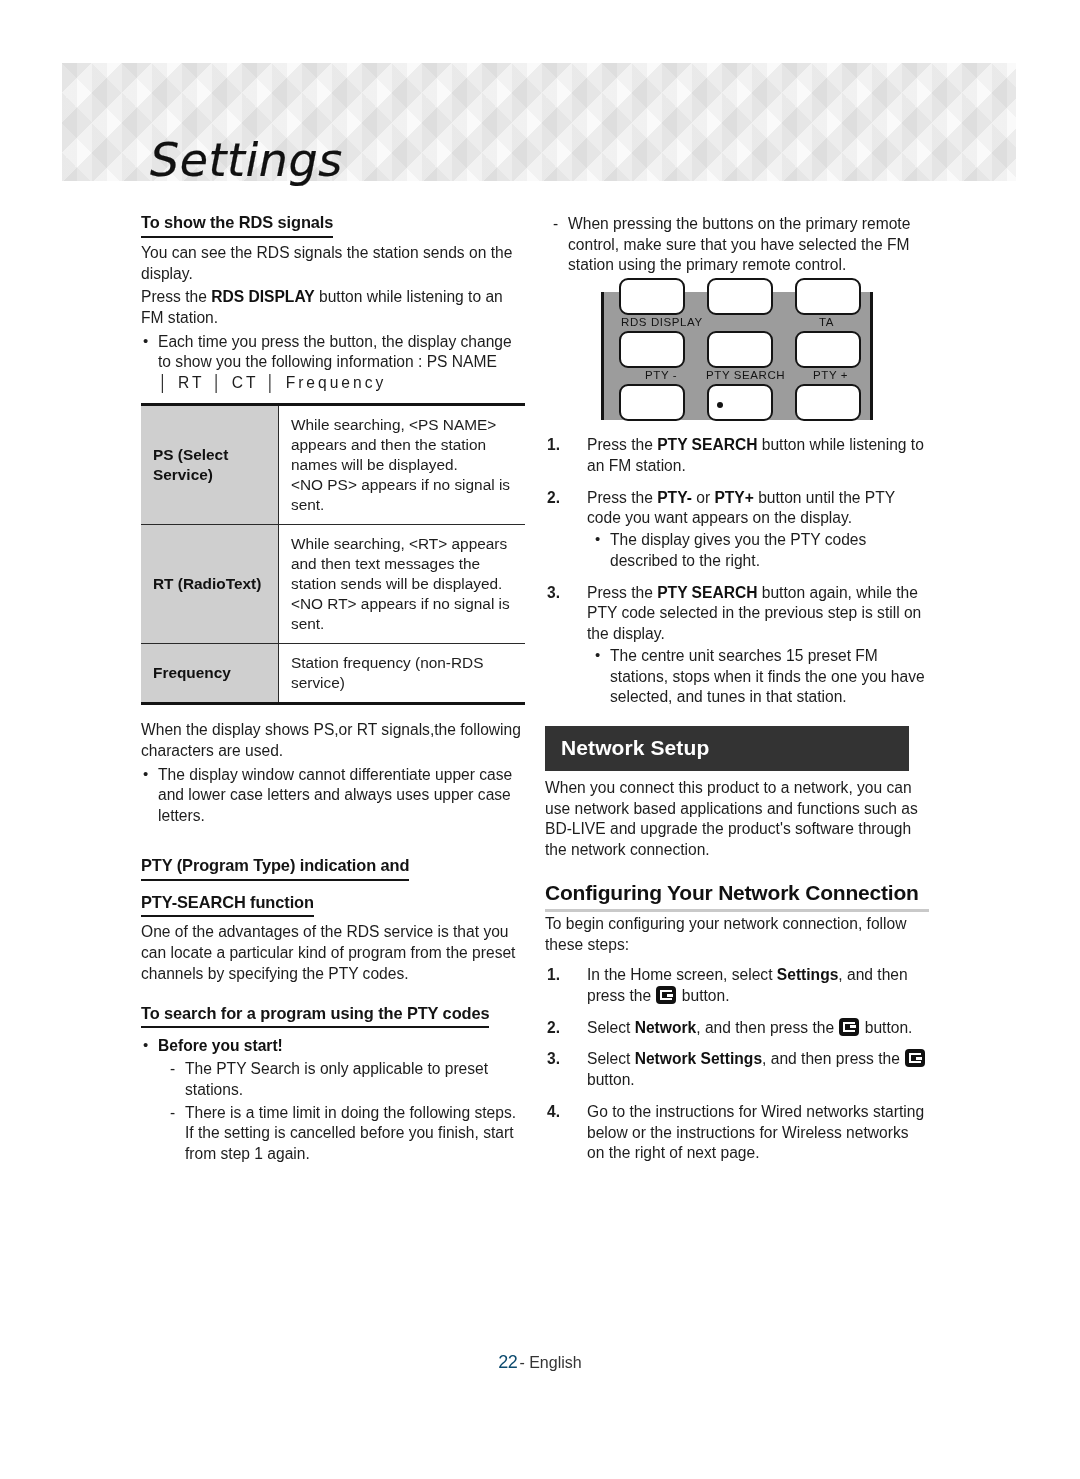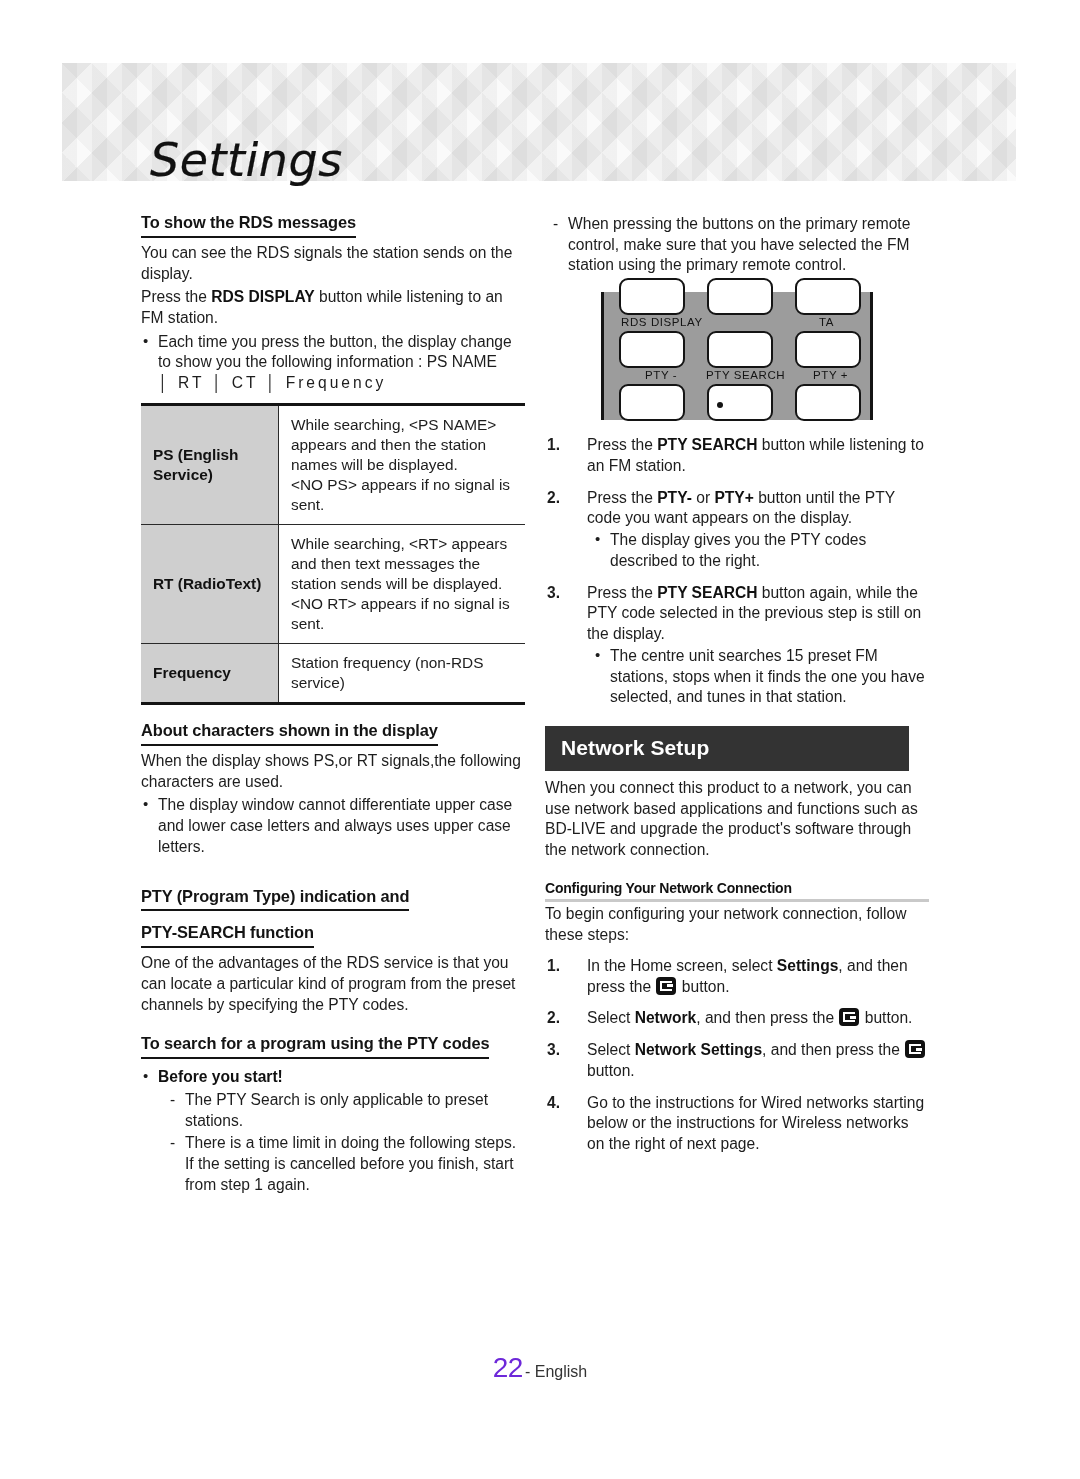--- a/index.html
+++ b/index.html
@@ -212,21 +212,21 @@
     color: #ffffff;
     font-size: 21px;
     font-weight: bold;
     padding: 8px 0 9px 16px;
     width: 364px;
     box-sizing: border-box;
     letter-spacing: 0.1px;
   }
   h2.section {
     margin: 0 0 2px 0;
-    font-size: 14px;
+    font-size: 21px;
     font-weight: bold;
     color: #111;
     border-bottom: 3px solid #c9c9c9;
     padding-bottom: 2px;
     letter-spacing: -0.2px;
   }
 
   
   .key {
     display: inline-block;
@@ -265,59 +265,59 @@
   
   .footer {
     position: absolute;
     left: 0;
     top: 1352px;
     width: 1080px;
     text-align: center;
     white-space: nowrap;
   }
   .footer .pnum {
-    font-size: 28px;
+    font-size: 18px;
     font-weight: 500;
-    color: #6d28d9;
+    color: #0c4a6e;
     letter-spacing: -0.5px;
   }
   .footer .plang {
     font-size: 16px;
     color: #333;
     margin-left: 2px;
   }
   .arrow-sep { letter-spacing: 3px; }
 </style>
 </head>
 <body>
 
 <div class="header-band"></div>
 <div class="page-title">Settings</div>
 
 <div class="col col-left">
 
   <div class="sub-wrap">
-    <h3 class="sub">To show the RDS messages</h3>
+    <h3 class="sub">To show the RDS signals</h3>
   </div>
 
   <p class="body">You can see the RDS signals the station sends on the display.</p>
 
   <p class="body"><span>Press the </span><b>RDS DISPLAY</b><span> button while listening to an FM station.</span></p>
 
   <ul class="bul">
     <li>
       <span>Each time you press the button, the display change to show you the following information : PS NAME</span>
       <br><span class="arrow-sep">│ RT │ CT │ Frequency</span>
     </li>
   </ul>
 
   <table class="rds">
     <tbody>
       <tr>
-        <td class="hcell">PS (English Service)</td>
+        <td class="hcell">PS (Select Service)</td>
         <td class="vcell">
           <span>While searching, &lt;PS NAME&gt; appears and then the station names will be displayed.</span><br>
           <span>&lt;NO PS&gt; appears if no signal is sent.</span>
         </td>
       </tr>
       <tr>
         <td class="hcell">RT (RadioText)</td>
         <td class="vcell">
           <span>While searching, &lt;RT&gt; appears and then text messages the station sends will be displayed.</span><br>
           <span>&lt;NO RT&gt; appears if no signal is sent.</span>
@@ -325,23 +325,20 @@
       </tr>
       <tr>
         <td class="hcell">Frequency</td>
         <td class="vcell">Station frequency (non-RDS service)</td>
       </tr>
     </tbody>
   </table>
 
   <div class="gap-m"></div>
 
-  <div class="sub-wrap">
-    <h3 class="sub">About characters shown in the display</h3>
-  </div>
   <p class="body">When the display shows PS,or RT signals,the following characters are used.</p>
   <ul class="bul">
     <li>The display window cannot differentiate upper case and lower case letters and always uses upper case letters.</li>
   </ul>
 
   <div class="gap-l"></div>
 
   <div class="sub-wrap">
     <h3 class="sub">PTY (Program Type) indication and</h3>
   </div>

